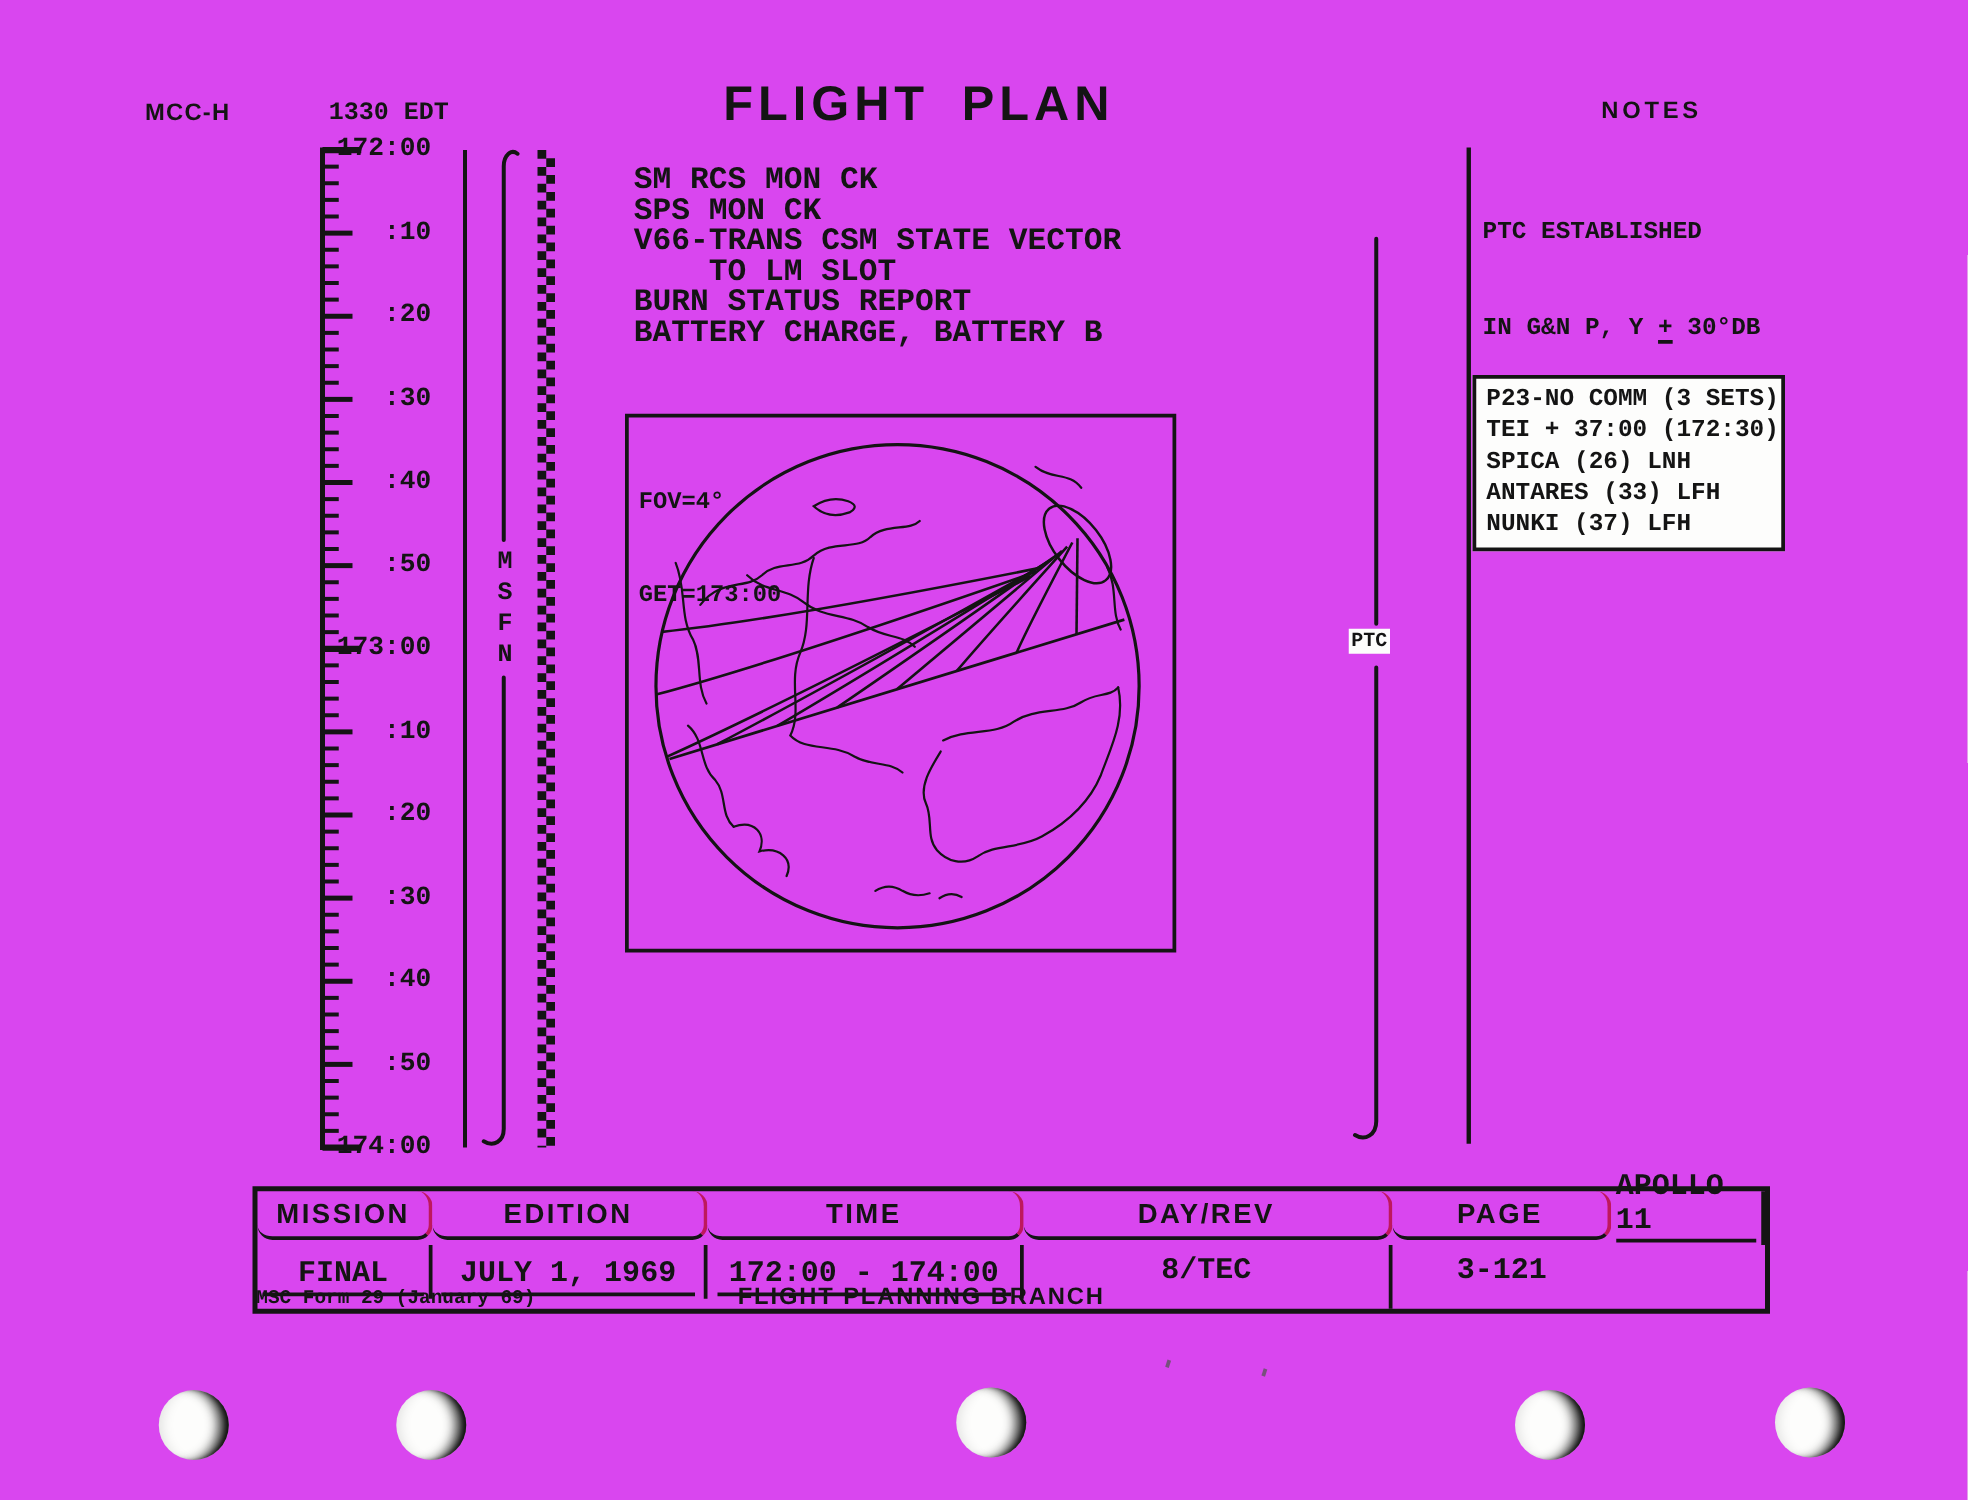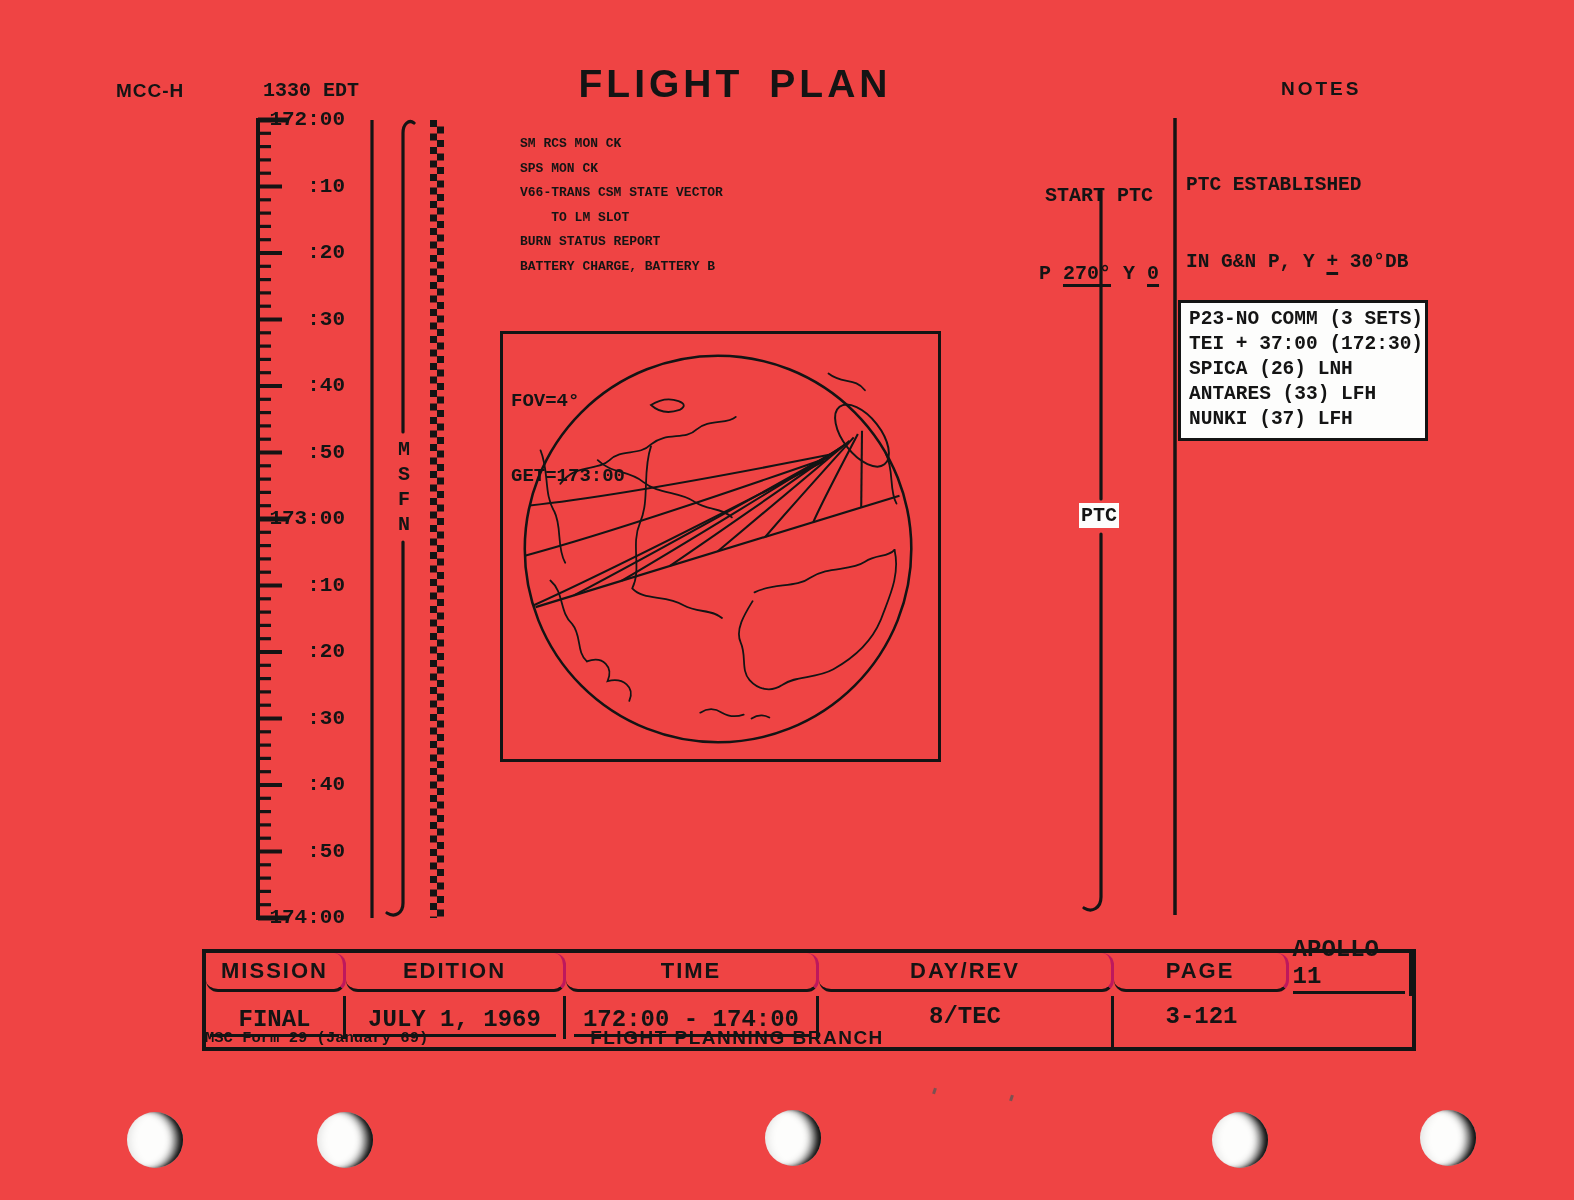--- a/index.html
+++ b/index.html
@@ -1,42 +1,42 @@
 <!DOCTYPE html>
 <html><head>
 <meta charset="utf-8">
 <title>Flight Plan</title>
 <style>
   html,body{margin:0;padding:0;background:#e8e8e8;}
-  .page{position:relative;width:1574px;height:1200px;background:#ef4444;overflow:hidden;
+  .page{position:relative;width:1574px;height:1200px;background:#d946ef;overflow:hidden;
         color:#141414;font-family:"Liberation Mono","DejaVu Sans Mono",monospace;font-weight:700;}
   .abs{position:absolute;}
 
   .stamp{left:116px;top:80px;font:700 19px "Liberation Sans",sans-serif;letter-spacing:1px;}
   .edt{left:263px;top:79px;font-size:20px;}
   .title{left:0;top:62px;width:1470px;text-align:center;font:700 39px "Liberation Sans",sans-serif;}
   .title .w1{letter-spacing:4px;margin-right:26px;}
   .title .w2{letter-spacing:4px;}
   .notes-hdr{left:1281px;top:78px;font:700 19px "Liberation Sans",sans-serif;letter-spacing:3px;}
 
   #lines-svg{left:0;top:0;width:1574px;height:1200px;pointer-events:none;}
 
   .ruler-label{position:absolute;right:1229px;transform:translateY(-52%);
                font-size:21px;white-space:pre;}
 
   .msfn{left:392px;top:437px;width:24px;text-align:center;font-size:20px;line-height:25px;}
 
-  .tasks{left:520px;top:132px;font-size:13px;line-height:24.6px;white-space:pre;}
+  .tasks{left:507px;top:132px;font-size:25px;line-height:24.6px;white-space:pre;}
 
   .globe-box{left:500px;top:331px;width:441px;height:431px;border:3px solid #141414;box-sizing:border-box;}
   .globe-box svg{position:absolute;left:0;top:0;width:435px;height:425px;}
   .globe-lbl{position:absolute;left:8px;top:5px;font-size:19px;line-height:25px;white-space:pre;}
 
   .start-ptc{left:1034px;top:131px;width:130px;text-align:center;font-size:20px;line-height:26px;white-space:pre;}
-  .ptc-mid{left:1079px;top:503px;font-size:20px;background:#fdfdfc;padding:1px 2px;}
+  .ptc-mid{left:1079px;top:503px;font-size:16px;background:#fdfdfc;padding:1px 2px;}
 
   .u{text-decoration:underline;text-decoration-thickness:2.5px;text-underline-offset:5px;}
   .ov{text-decoration:overline;text-decoration-thickness:2.5px;}
 
   .note-est{left:1186px;top:122px;font-size:19.5px;line-height:25.5px;white-space:pre;}
   .note-box{left:1178px;top:300px;width:250px;border:3.5px solid #141414;box-sizing:border-box;
             padding:4px 4px 6px 8px;font-size:19.5px;line-height:25px;white-space:pre;background:#fdfdfc;}
 
   .ftable{left:202px;top:949px;width:1214px;border:4px solid #141414;box-sizing:border-box;
           display:grid;grid-template-columns:140px 220px 253px 295px 175px 123px;}
@@ -202,24 +202,20 @@
         <path d="M200,384 q11,-7 22,0 q10,6 22,2 M252,390 q9,-6 18,-1"></path>
         <path d="M330,40 C344,51 357,44 367,57 M388,121 C397,139 391,158 399,172"></path>
       </g>
     </svg>
     <div class="globe-lbl">
       <div>FOV=4°</div>
       <div>GET=173:00</div>
     </div>
   </div>
 
-  <div class="abs start-ptc">
-    <div>START PTC</div>
-    <div><span>P </span><span class="u">270°</span><span> Y </span><span class="u">0</span></div>
-  </div>
   <div class="abs ptc-mid">PTC</div>
 
   <div class="abs note-est">
     <div>PTC ESTABLISHED</div>
     <div><span>IN G&amp;N P, Y </span><span class="u">+</span><span> 30°DB</span></div>
     <div><span>R RATE OF 0.</span><span class="ov">3</span><span>°/SEC</span></div>
   </div>
   <div class="abs note-box" id="p23-box"><div>P23-NO COMM (3 SETS)</div><div>TEI + 37:00 (172:30)</div><div>SPICA (26) LNH</div><div>ANTARES (33) LFH</div><div>NUNKI (37) LFH</div></div>
 
   <div class="abs ftable">

